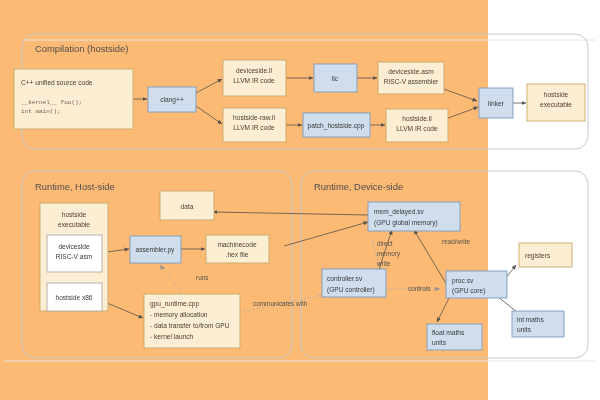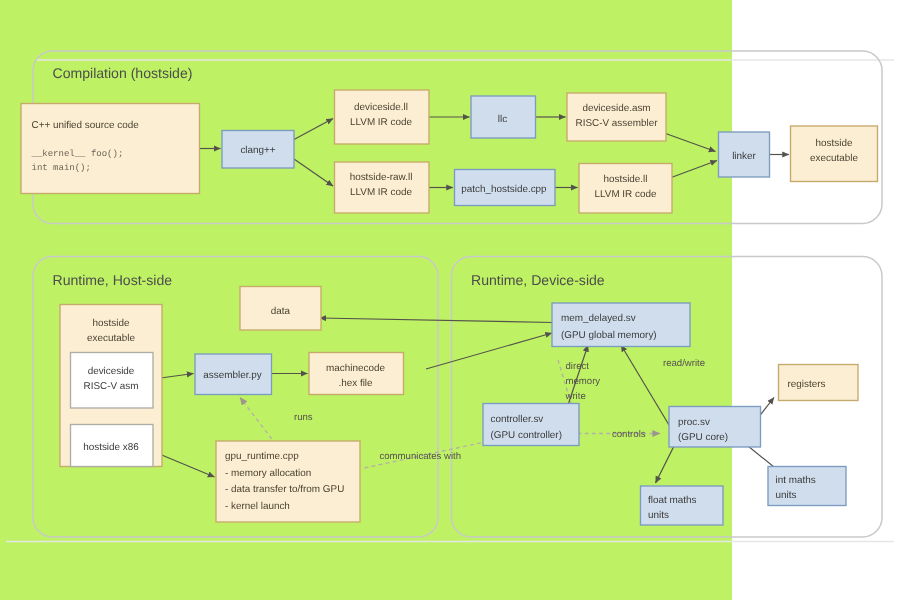--- a/index.html
+++ b/index.html
@@ -1,18 +1,18 @@
 <!DOCTYPE html>
 <html><head>
 <meta charset="utf-8">
 <style>
   html,body{margin:0;padding:0;background:#ffffff;}
   body{width:600px;height:400px;overflow:hidden;
        font-family:"Liberation Sans","DejaVu Sans",sans-serif;}
-  #stage{position:relative;width:488px;height:400px;background:#bef264;}
+  #stage{position:relative;width:488px;height:400px;background:#fdba74;}
   #diagram{position:absolute;left:0;top:0;}
   .lbl{font-size:6.6px;fill:#3a3a3a;}
   .lbl.tan{fill:#4a4233;}
   .grp-title{font-size:9.4px;fill:#4d4d4d;}
   .edge-lbl{font-size:6.4px;fill:#55524d;}
   .code{font-family:"Liberation Mono","DejaVu Sans Mono",monospace;font-size:6px;fill:#6b6459;}
 </style>
 </head>
 <body>
 

